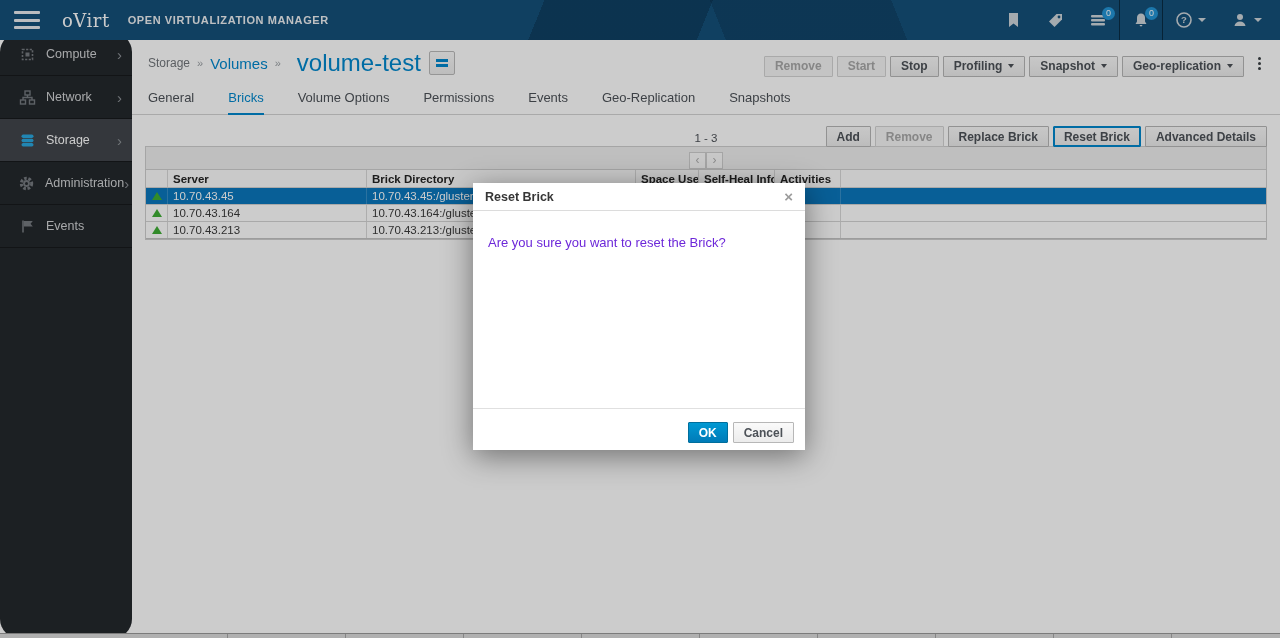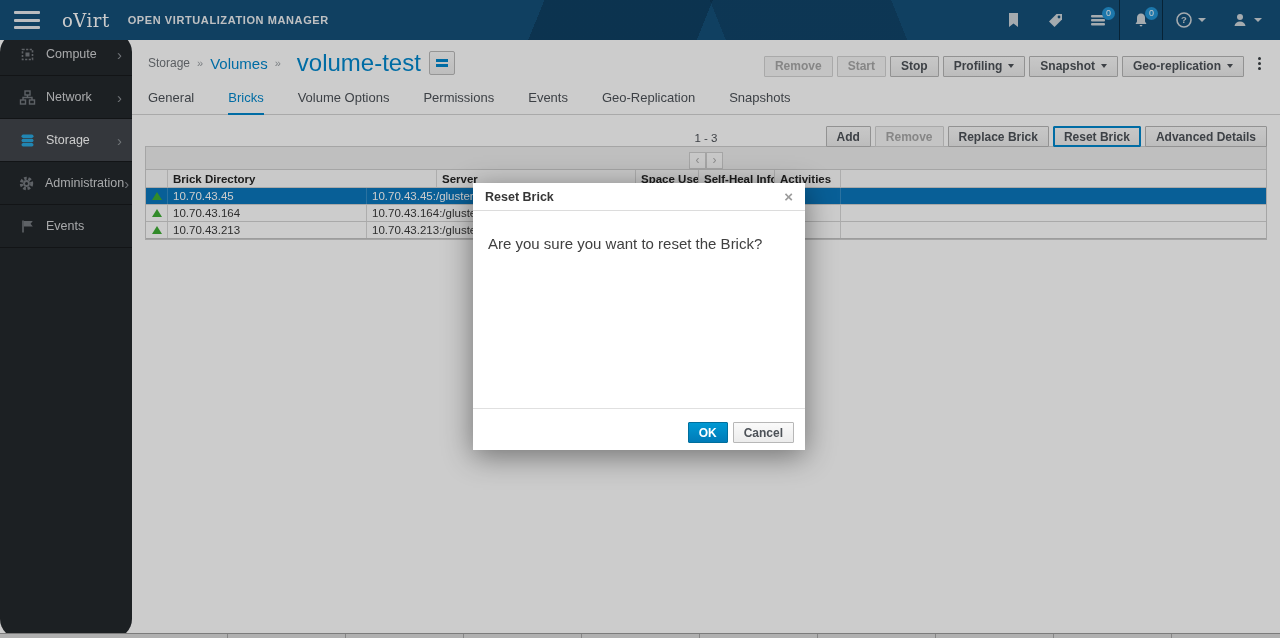--- a/index.html
+++ b/index.html
@@ -83,21 +83,21 @@
   
   .bottom-strip { position:absolute; left:0; right:0; bottom:0; height:5px; background:#dcdcdc; border-top:1px solid #9a9a9a; z-index:12; }
   .bottom-strip i { position:absolute; top:0; bottom:0; width:1px; background:#a8a8a8; }
 
   
   .backdrop { position:absolute; inset:0; background:rgba(0,0,0,0.2); z-index:50; }
   .modal { position:absolute; left:473px; top:183px; width:332px; height:267px; background:#fff; z-index:60; box-shadow:0 6px 28px rgba(0,0,0,0.45); display:flex; flex-direction:column; }
   .modal-header { height:28px; border-bottom:1px solid #dcdcdc; display:flex; align-items:center; padding:0 12px; }
   .modal-title { font-size:12.5px; font-weight:bold; color:#363636; }
   .modal-close { margin-left:auto; color:#9c9c9c; font-size:15px; line-height:1; cursor:pointer; font-weight:bold; }
-  .modal-body { flex:1; padding:24px 15px; font-size:15px; color:#404040; }
+  .modal-body { flex:1; padding:24px 15px; font-size:13px; color:#6d28d9; }
   .modal-footer { border-top:1px solid #e0e0e0; padding:7px 11px; display:flex; justify-content:flex-end; gap:5px; }
 </style>
 </head>
 <body>
 
 <div class="masthead">
   <div class="nav-toggle">
       <i></i>
       <i></i>
       <i></i>
@@ -266,22 +266,22 @@
     <div class="grid-toolbar">
       <span class="pag-range">1 - 3</span>
       <span class="pag-btns">
         <span class="pag-btn">‹</span>
         <span class="pag-btn">›</span>
       </span>
     </div>
 
     <div class="tr thead">
       <div class="td c-ic"></div>
+      <div class="td c-server">Server</div>
       <div class="td c-brick">Brick Directory</div>
-      <div class="td c-server">Server</div>
       <div class="td c-space">Space Used</div>
       <div class="td c-heal">Self-Heal Info</div>
       <div class="td c-act">Activities</div>
       <div class="td c-fill"></div>
     </div>
 
     <div class="tr selected">
       <div class="td c-ic">
           <span class="up-arrow"></span>
         </div>

